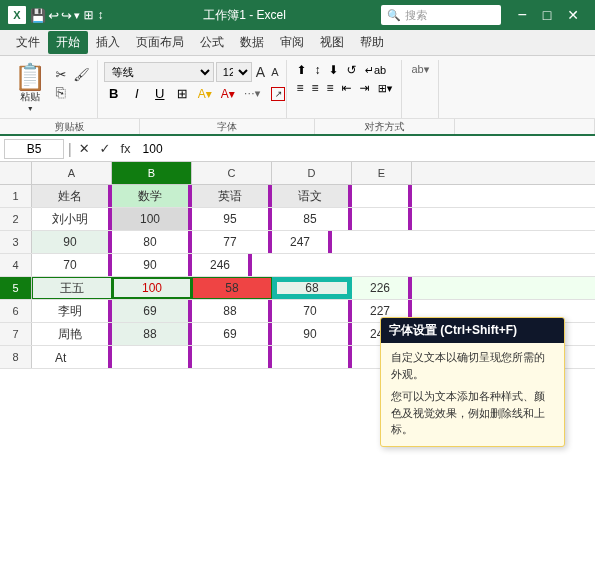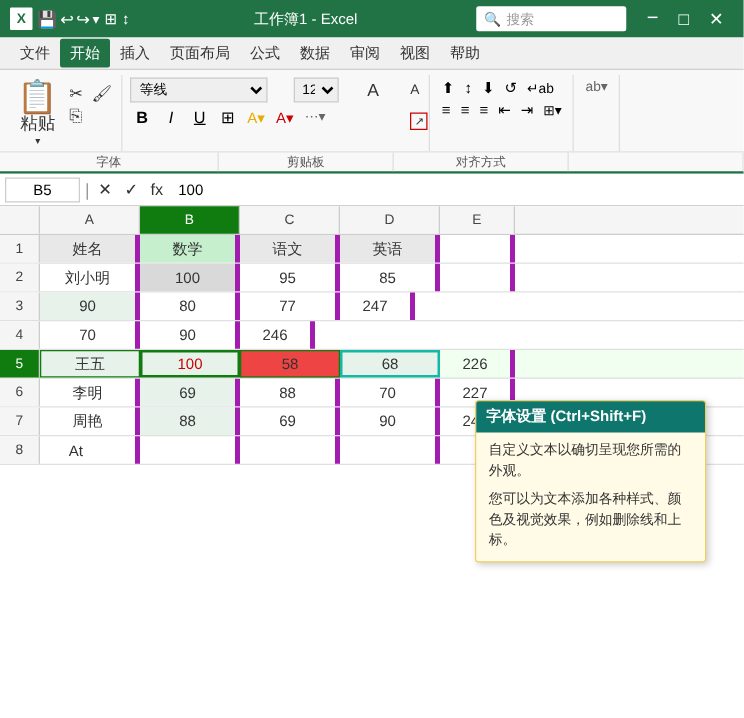--- a/index.html
+++ b/index.html
@@ -39,21 +39,21 @@
 
     
     .col-a { width: 80px; min-width: 80px; }
     .col-b { width: 80px; min-width: 80px; }
     .col-c { width: 80px; min-width: 80px; }
     .col-d { width: 80px; min-width: 80px; }
     .col-e { width: 60px; min-width: 60px; }
 
     
     .tooltip-container { position: absolute; top: 155px; left: 380px; background: #fffbe6; border: 1px solid #f0d060; border-radius: 3px; padding: 8px 10px; width: 185px; font-size: 12px; color: #333; z-index: 100; box-shadow: 2px 2px 6px rgba(0,0,0,0.2); }
-    .tooltip-title { font-weight: bold; background: #0f766e; color: white; padding: 4px 8px; margin: -8px -10px 6px; font-size: 12px; border-radius: 2px 2px 0 0; }
+    .tooltip-title { font-weight: bold; background: #0f172a; color: white; padding: 4px 8px; margin: -8px -10px 6px; font-size: 12px; border-radius: 2px 2px 0 0; }
     .tooltip-body { font-size: 11px; line-height: 1.5; }
 
     
     .ribbon-full { background: #f8f8f8; border-bottom: 2px solid #217346; padding: 0; }
     .ribbon-row1 { display: flex; align-items: stretch; padding: 4px 6px 0; gap: 0; min-height: 62px; }
     .ribbon-row2 { display: flex; height: 16px; border-top: 1px solid #e0e0e0; }
     .r-label { font-size: 10px; color: #555; flex: 1; text-align: center; padding: 1px 0; border-right: 1px solid #ddd; display: flex; align-items: center; justify-content: center; }
   </style>
 </head>
 <body>
@@ -91,36 +91,36 @@
   <div class="menu-item">视图</div>
   <div class="menu-item">帮助</div>
 </div>
 
 <div class="ribbon-full">
   <div class="ribbon-row1" style="position:relative;">
 
     <div style="display:flex;align-items:flex-start;padding:2px 4px;border-right:1px solid #ddd;gap:2px;">
       <div style="display:flex;flex-direction:column;align-items:center;padding:2px 4px;cursor:pointer;min-width:36px;">
         <span style="font-size:26px;line-height:1;">📋</span>
-        <span style="font-size:14px;color:#333;">粘贴</span>
+        <span style="font-size:10px;color:#333;">粘贴</span>
         <span style="font-size:8px;color:#333;">▾</span>
       </div>
       <div style="display:flex;flex-direction:column;gap:1px;padding-top:4px;">
         <div style="display:flex;gap:1px;">
           <span style="font-size:13px;padding:1px 3px;cursor:pointer;color:#333;" title="剪切">✂</span>
           <span style="font-size:13px;padding:1px 3px;cursor:pointer;color:#333;" title="格式刷">🖌</span>
         </div>
         <div style="display:flex;gap:1px;">
           <span style="font-size:13px;padding:1px 3px;cursor:pointer;color:#333;" title="复制">⎘</span>
         </div>
       </div>
     </div>
 
     <div style="display:flex;flex-direction:column;padding:2px 6px;border-right:1px solid #ddd;gap:2px;position:relative;">
-      <div style="display:flex;align-items:center;gap:21px;">
+      <div style="display:flex;align-items:center;gap:2px;">
         <select class="font-select" style="width:110px;height:20px;font-size:11px;border:1px solid #ccc;padding:0 3px;">
           <option>等线</option>
         </select>
         <select style="width:36px;height:20px;font-size:11px;border:1px solid #ccc;padding:0 2px;">
           <option>12</option>
         </select>
         <span style="font-size:14px;cursor:pointer;padding:0 2px;color:#333;">A</span>
         <span style="font-size:11px;cursor:pointer;padding:0 2px;color:#333;">A</span>
       </div>
       <div style="display:flex;align-items:center;gap:3px;">
@@ -157,22 +157,22 @@
     </div>
 
     <div style="display:flex;flex-direction:column;padding:2px 6px;border-right:1px solid #ddd;gap:2px;">
       <div style="display:flex;align-items:center;gap:2px;">
         <span style="font-size:11px;padding:1px 3px;cursor:pointer;color:#666;">ab▾</span>
       </div>
     </div>
   </div>
 
   <div class="ribbon-row2">
+    <div class="r-label" style="width:90px;min-width:90px;">剪贴板</div>
     <div class="r-label" style="width:175px;min-width:175px;">字体</div>
-    <div class="r-label" style="width:90px;min-width:90px;">剪贴板</div>
     <div class="r-label" style="width:140px;min-width:140px;">对齐方式</div>
     <div class="r-label" style="flex:1;"></div>
   </div>
 </div>
 
 <div class="formula-bar">
   <input class="name-box" value="B5" style="width: 60px; height: 20px; border: 1px solid rgb(204, 204, 204); font-size: 12px; padding: 0px 4px; text-align: center;">
   <span style="color:#999;font-size:14px;">|</span>
   <span style="font-size:13px;color:#333;padding:0 3px;cursor:pointer;">✕</span>
   <span style="font-size:13px;color:#333;padding:0 3px;cursor:pointer;">✓</span>
@@ -188,22 +188,22 @@
     <div class="col-header col-b selected" style="background:#107c10;color:white;">B</div>
     <div class="col-header col-c">C</div>
     <div class="col-header col-d">D</div>
     <div class="col-header col-e">E</div>
   </div>
 
   <div class="sheet-row">
     <div class="row-header">1</div>
     <div class="cell col-a header-cell">姓名</div>
     <div class="cell col-b header-cell selected-col" style="background:#c6efce;">数学</div>
+    <div class="cell col-d header-cell">英语</div>
     <div class="cell col-c header-cell">语文</div>
-    <div class="cell col-d header-cell">英语</div>
     <div class="cell col-e"></div>
   </div>
 
   <div class="sheet-row">
     <div class="row-header">2</div>
     <div class="cell col-a">刘小明</div>
     <div class="cell col-b selected-col" style="background:#d9d9d9;">100</div>
     <div class="cell col-c">95</div>
     <div class="cell col-d">85</div>
     <div class="cell col-e"></div>
@@ -222,21 +222,21 @@
     <div class="cell col-c">70</div>
     <div class="cell col-d">90</div>
     <div class="cell col-e">246</div>
   </div>
 
   <div class="sheet-row" style="background:#f0fff0;">
     <div class="row-header" style="background:#107c10;color:white;">5</div>
     <div class="cell col-a" style="background:#e6f2ea;border:1px solid #107c10;">王五</div>
     <div class="cell col-b" style="border:2px solid #107c10;background:#e6f2ea;color:#cc0000;font-weight:normal;">100</div>
     <div class="cell col-c" style="background:#ef4444;border:1px solid #107c10;">58</div>
-    <div class="cell col-d" style="background:#e6f2ea;border:2px solid #14b8a6;">68</div>
+    <div class="cell col-d" style="background:#e6f2ea;border:5px solid #14b8a6;">68</div>
     <div class="cell col-e">226</div>
   </div>
 
   <div class="sheet-row">
     <div class="row-header">6</div>
     <div class="cell col-a">李明</div>
     <div class="cell col-b selected-col" style="background:#e6f2ea;">69</div>
     <div class="cell col-c">88</div>
     <div class="cell col-d">70</div>
     <div class="cell col-e">227</div>

